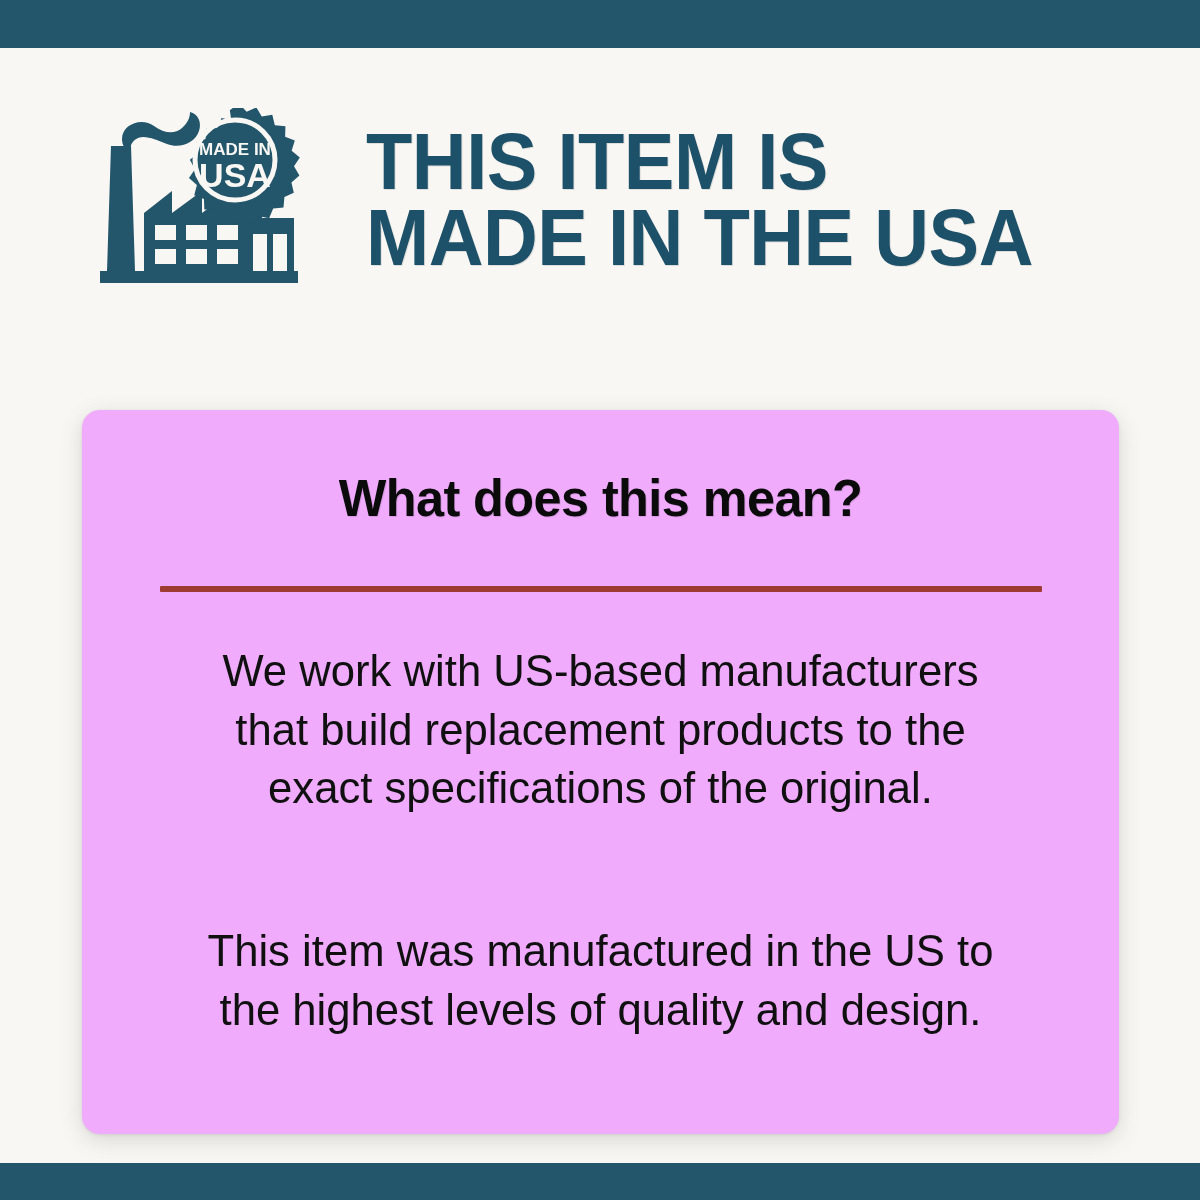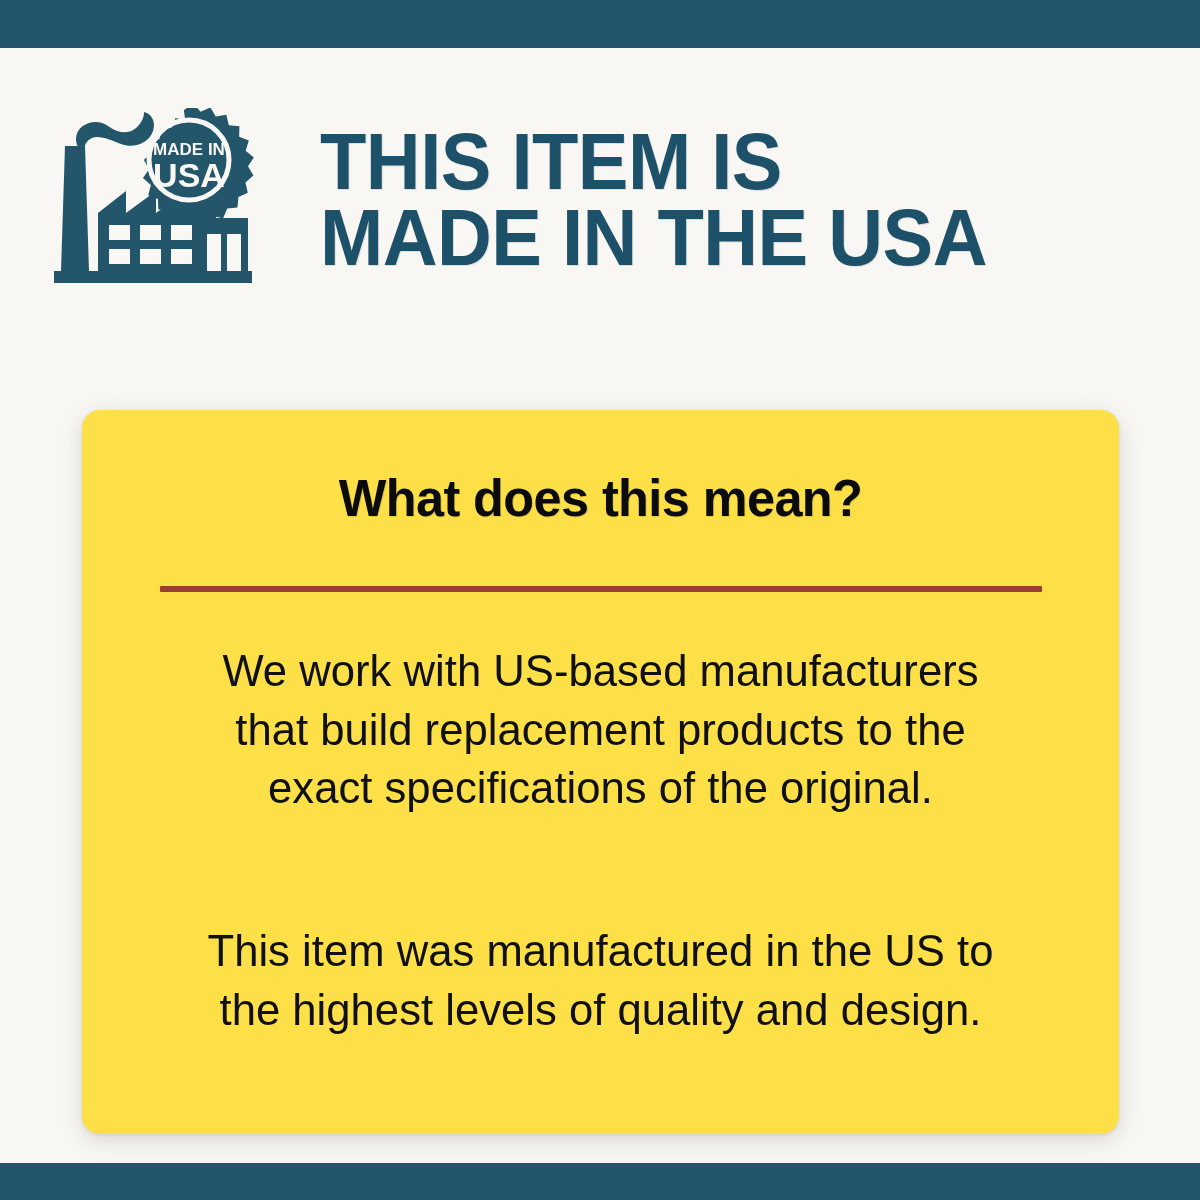--- a/index.html
+++ b/index.html
@@ -38,21 +38,21 @@
   
   .header {
     position: absolute;
     left: 0;
     top: 52px;
     width: 1200px;
     height: 200px;
     display: flex;
     align-items: center;
     justify-content: flex-start;
-    padding-left: 52px;
+    padding-left: 98px;
     box-sizing: border-box;
   }
 
   .logo-wrap {
     position: relative;
     width: 240px;
     height: 185px;
     flex: 0 0 auto;
   }
   .logo-wrap svg { display: block; }
@@ -71,21 +71,21 @@
     text-shadow: 1px 1px 0 rgba(0,0,0,0.10);
   }
 
   
   .card {
     position: absolute;
     left: 82px;
     top: 362px;
     width: 1037px;
     height: 724px;
-    background: #fde047;
+    background: #f0abfc;
     border-radius: 18px;
     box-shadow: 0 6px 22px rgba(90,90,90,0.20),
                 0 1px 3px rgba(90,90,90,0.14);
     box-sizing: border-box;
   }
 
   .card-title {
     position: absolute;
     left: 0;
     top: 58px;

